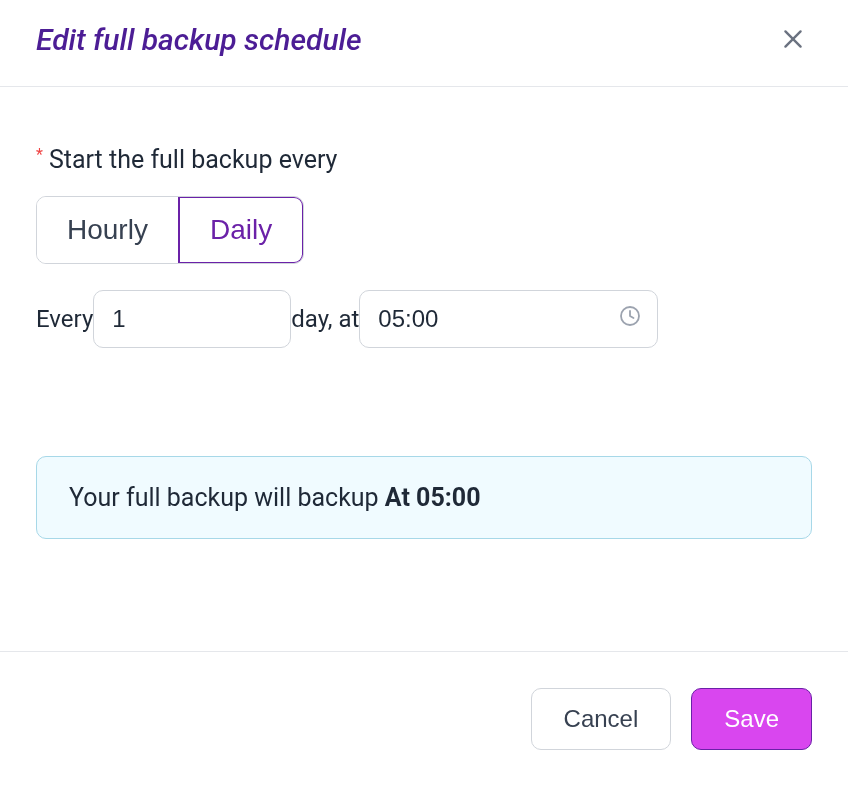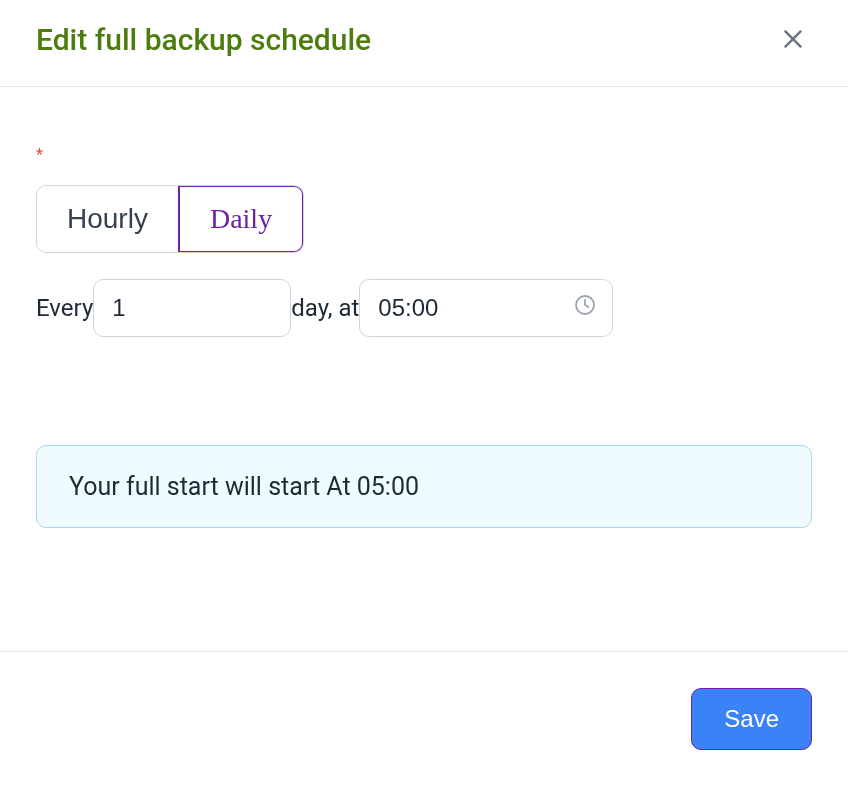--- a/index.html
+++ b/index.html
@@ -23,21 +23,22 @@
     .modal-header {
       display: flex;
       align-items: center;
       justify-content: space-between;
       padding: 20px 36px 28px 36px;
       border-bottom: 1px solid #e5e7eb;
     }
     .modal-title {
       font-size: 30px;
       font-weight: 500;
-      color: #4d7c0f;
+      color: #4c1d95;
+      font-style: italic;
     }
     .close-btn {
       background: none;
       border: none;
       cursor: pointer;
       padding: 6px;
       color: #6b7280;
       display: flex;
       align-items: center;
       justify-content: center;
@@ -84,21 +85,20 @@
       border-right: 1px solid #d1d5db;
     }
     .segmented button:last-child {
       border-right: none;
     }
     .segmented button.active {
       color: #6b21a8;
       border: 2px solid #6b21a8;
       border-radius: 0 10px 10px 0;
       margin: -1px;
-      font-family: Liberation Serif, serif;
     }
     .segmented button:first-child.active {
       border-radius: 10px 0 0 10px;
     }
     .row-inputs {
       display: flex;
       align-items: center;
       gap: 0;
       margin-top: 26px;
       font-size: 24px;
@@ -116,21 +116,21 @@
     .time-wrap {
       position: relative;
       display: inline-flex;
       align-items: center;
     }
     .time-input {
       border: 1px solid #d1d5db;
       border-radius: 10px;
       padding: 14px 50px 14px 18px;
       font-size: 24px;
-      width: 254px;
+      width: 299px;
       color: #1f2937;
       background: #ffffff;
     }
     .clock-icon {
       position: absolute;
       right: 16px;
       top: 50%;
       transform: translateY(-50%);
       color: #9ca3af;
       pointer-events: none;
@@ -138,21 +138,21 @@
     .info-box {
       margin-top: 108px;
       border: 1px solid #a7d8e8;
       background: #f0fbff;
       border-radius: 10px;
       padding: 26px 32px;
       font-size: 25px;
       color: #1f2937;
     }
     .info-box .bold {
-      font-weight: 400;
+      font-weight: 700;
       text-align: center;
     }
     .modal-footer {
       border-top: 1px solid #e5e7eb;
       padding: 36px 36px;
       display: flex;
       justify-content: flex-end;
       gap: 20px;
     }
     .btn {
@@ -161,21 +161,21 @@
       border-radius: 10px;
       cursor: pointer;
       border: 1px solid transparent;
     }
     .btn-secondary {
       background: #ffffff;
       color: #374151;
       border: 1px solid #d1d5db;
     }
     .btn-primary {
-      background: #3b82f6;
+      background: #d946ef;
       color: #ffffff;
       border: 1px solid #6b21a8;
     }
   </style>
 </head>
 <body>
 
 <div class="modal">
   <div class="modal-header">
     <h1 class="modal-title">Edit full backup schedule</h1>
@@ -184,20 +184,21 @@
         <line x1="5" y1="5" x2="19" y2="19"></line>
         <line x1="19" y1="5" x2="5" y2="19"></line>
       </svg>
     </button>
   </div>
 
   <div class="modal-body">
     <div class="field-group">
       <div class="field-label">
         <span class="required-star">*</span>
+        <span>Start the full backup every</span>
       </div>
       <div class="segmented">
         <button>Hourly</button>
         <button class="active">Daily</button>
       </div>
 
       <div class="row-inputs">
         <span>Every</span>
         <input class="num-input" type="text" value="1" style="">
         <span>day, at</span>
@@ -207,20 +208,21 @@
             <svg width="24" height="24" viewBox="0 0 24 24" fill="none" stroke="currentColor" stroke-width="1.8">
               <circle cx="12" cy="12" r="9"></circle>
               <polyline points="12 7 12 12 15.5 14" stroke-linecap="round" stroke-linejoin="round"></polyline>
             </svg>
           </span>
         </div>
       </div>
     </div>
 
     <div class="info-box">
-      <span>Your full start will start </span><span class="bold">At 05:00</span>
+      <span>Your full backup will backup </span><span class="bold">At 05:00</span>
     </div>
   </div>
 
   <div class="modal-footer">
+    <button class="btn btn-secondary">Cancel</button>
     <button class="btn btn-primary">Save</button>
   </div>
 </div>
 
 </body></html>

